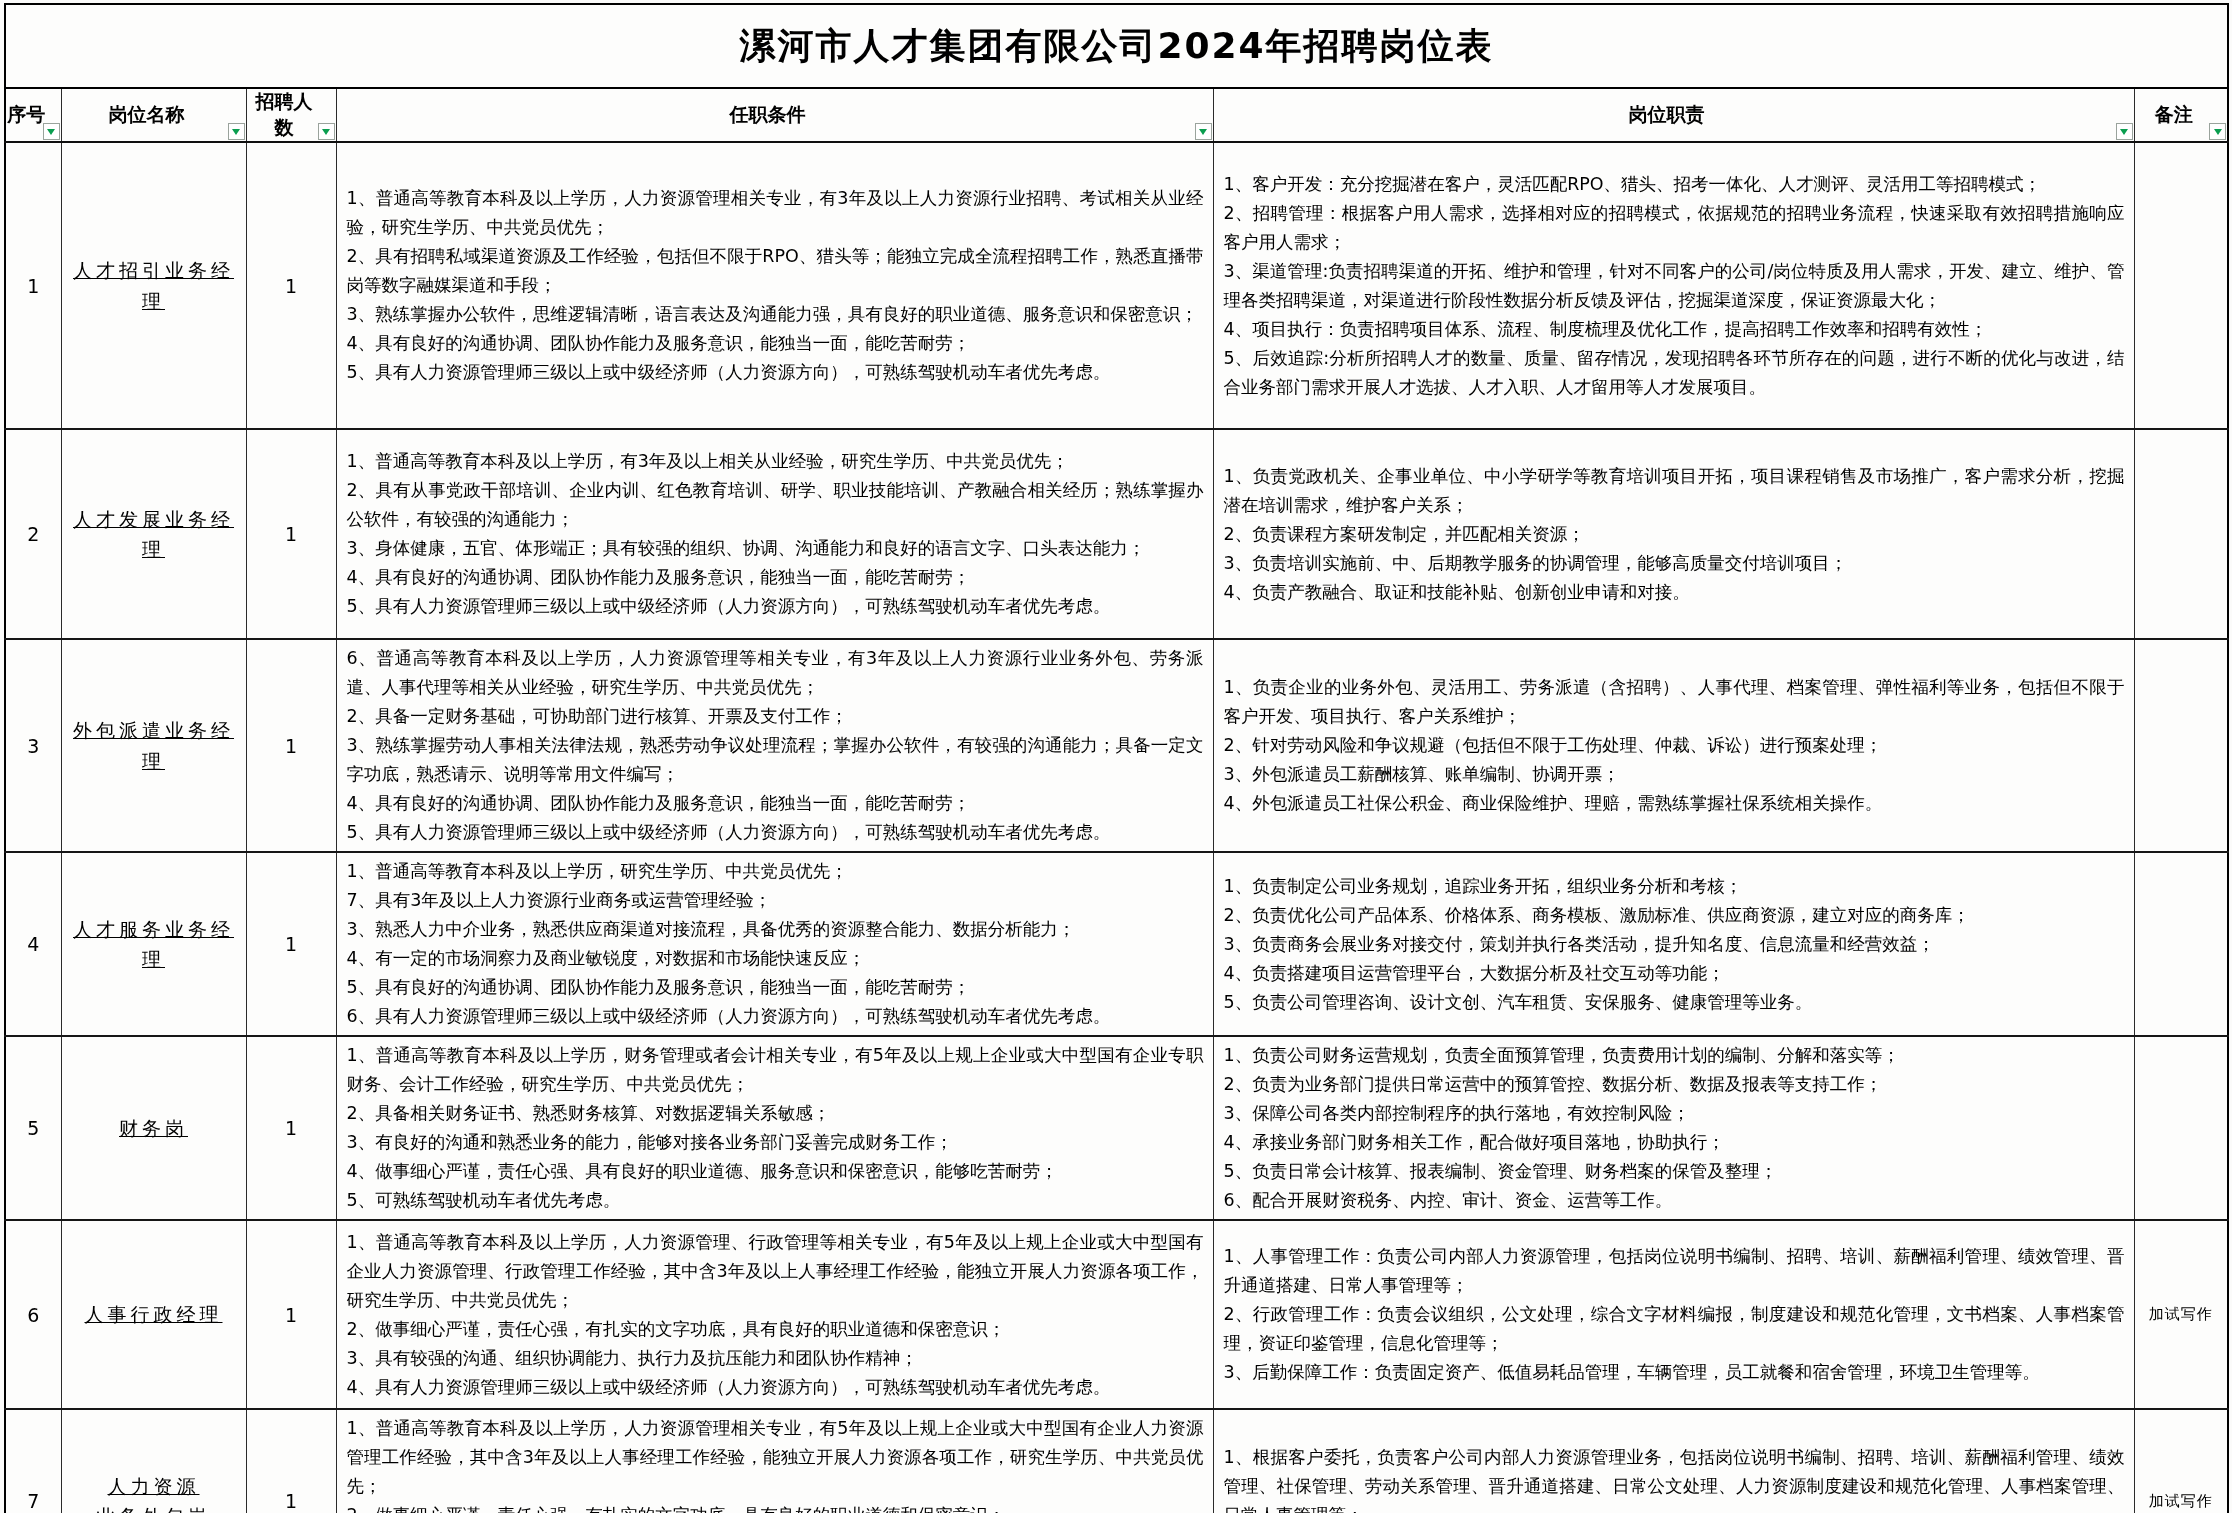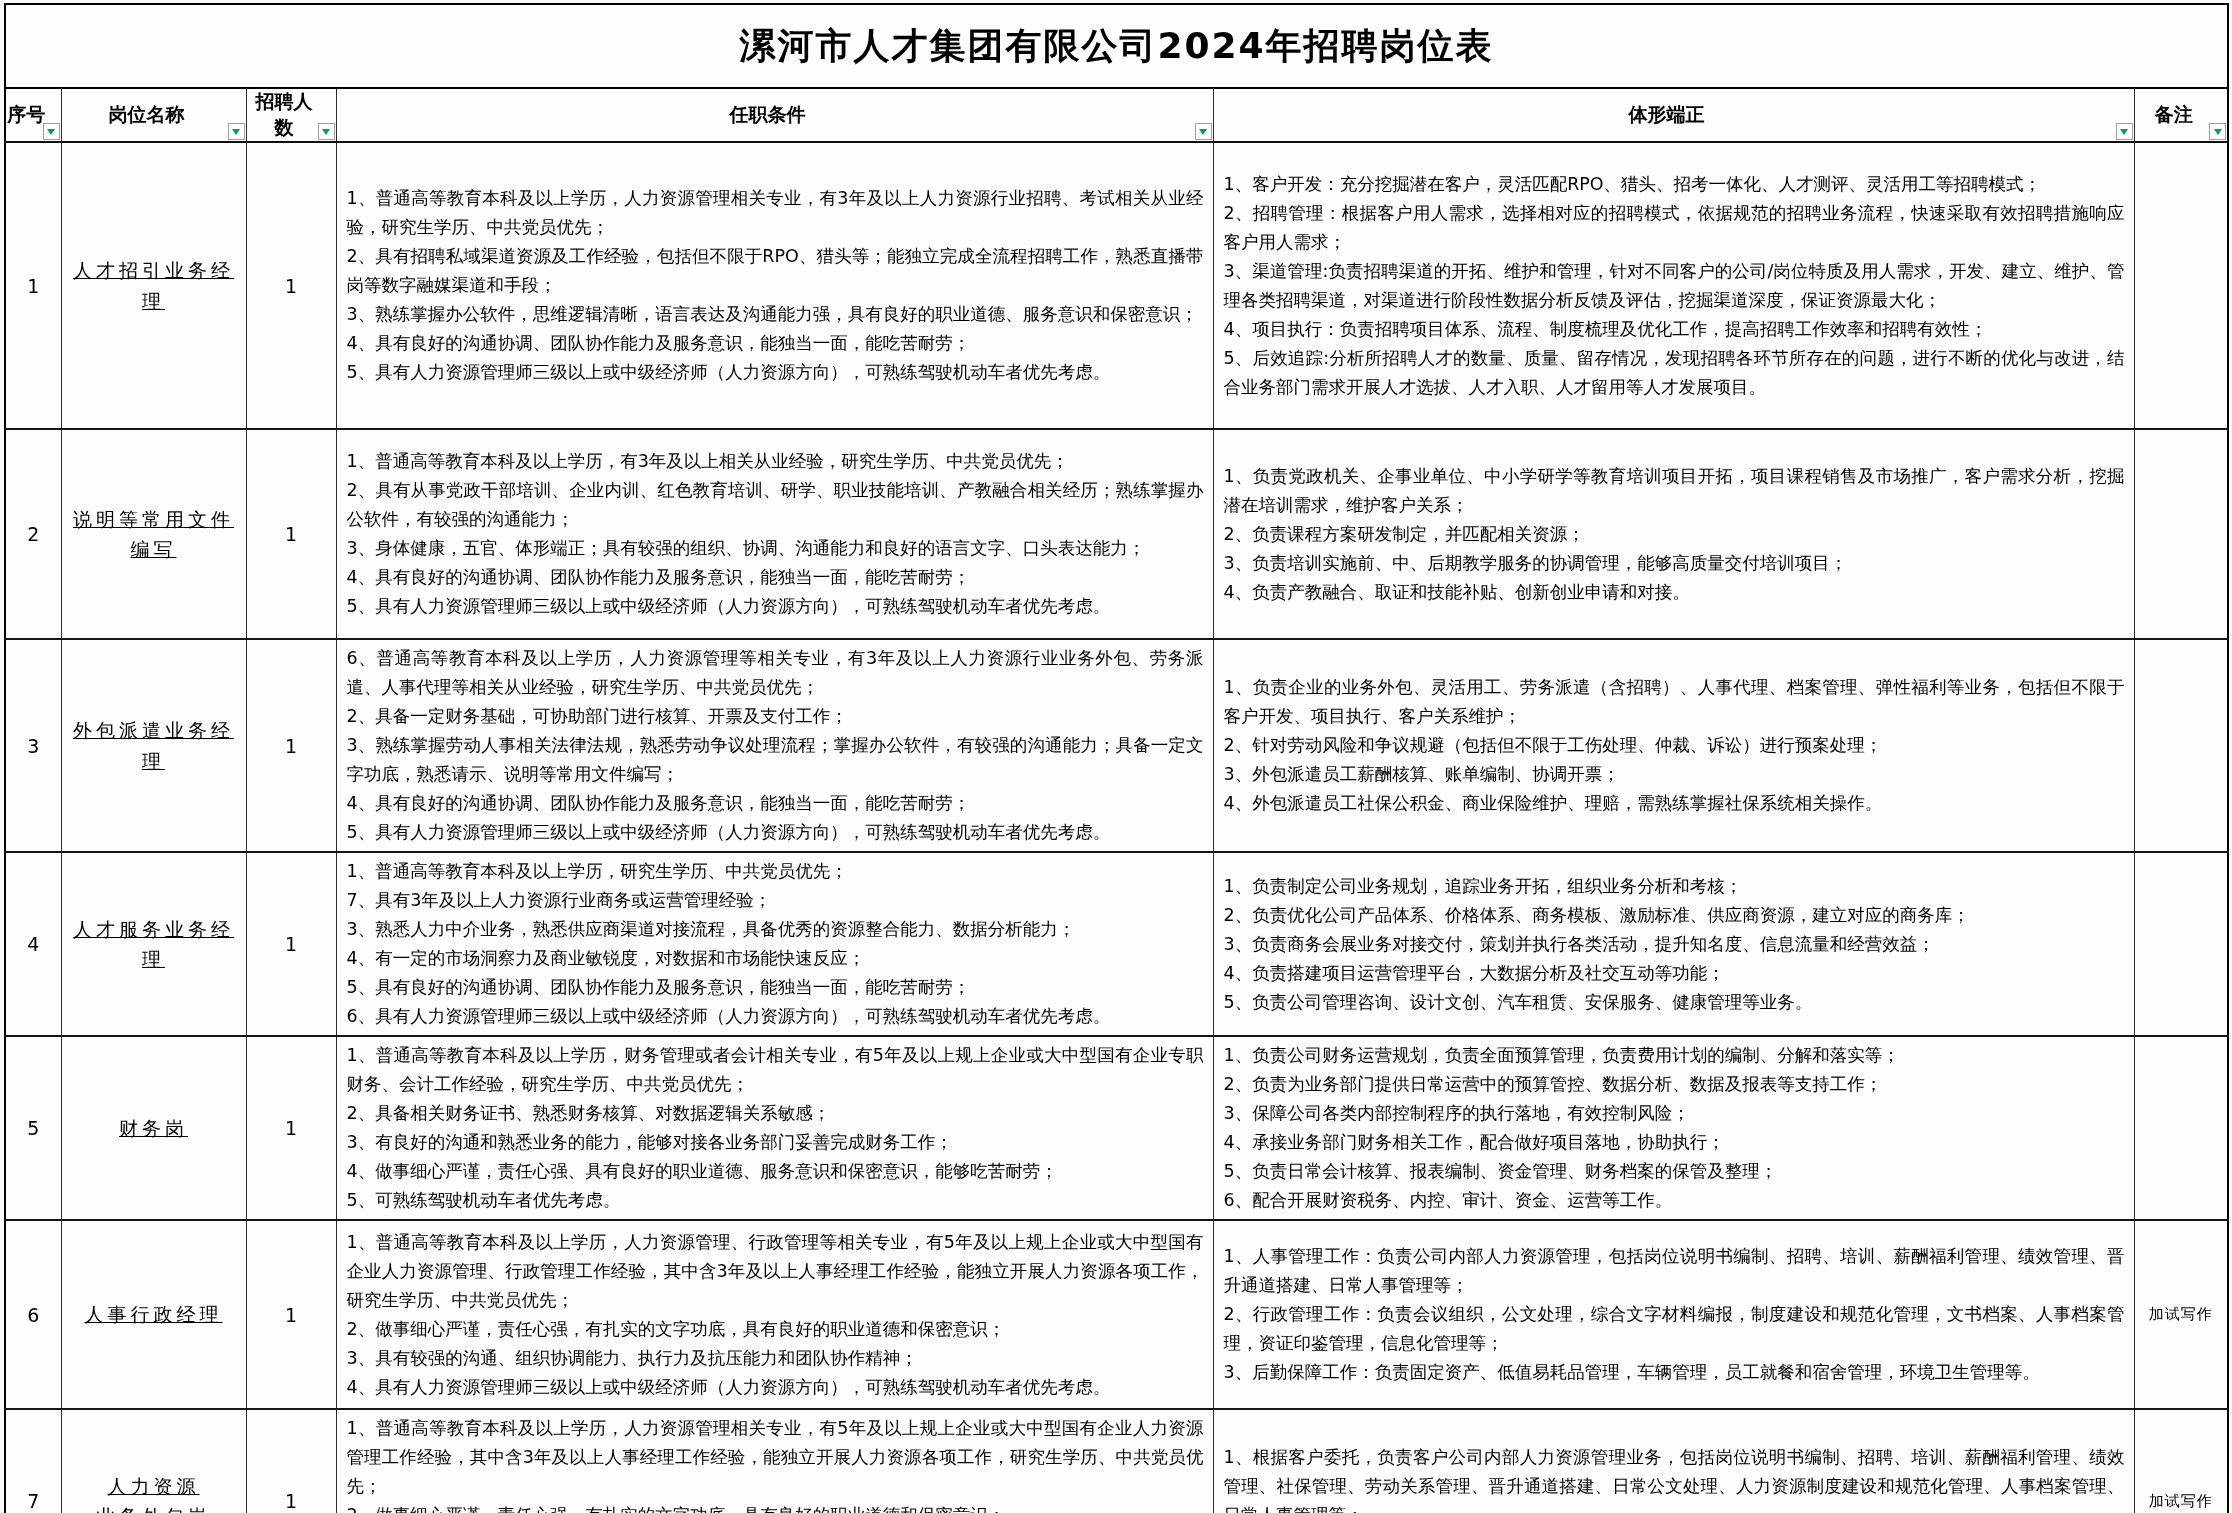--- a/index.html
+++ b/index.html
@@ -73,21 +73,21 @@
         </th>
         <th>
           <span>招聘人数</span>
           <span class="filter-btn"></span>
         </th>
         <th>
           <span>任职条件</span>
           <span class="filter-btn"></span>
         </th>
         <th>
-          <span>体形端正</span>
+          <span>岗位职责</span>
           <span class="filter-btn"></span>
         </th>
         <th>
           <span>备注</span>
           <span class="filter-btn"></span>
         </th>
       </tr>
     </thead>
     <tbody>
       <tr style="height:287px">
@@ -101,21 +101,21 @@
 5、具有人力资源管理师三级以上或中级经济师（人力资源方向），可熟练驾驶机动车者优先考虑。</td>
         <td class="c-text">1、客户开发：充分挖掘潜在客户，灵活匹配RPO、猎头、招考一体化、人才测评、灵活用工等招聘模式；
 2、招聘管理：根据客户用人需求，选择相对应的招聘模式，依据规范的招聘业务流程，快速采取有效招聘措施响应客户用人需求；
 3、渠道管理:负责招聘渠道的开拓、维护和管理，针对不同客户的公司/岗位特质及用人需求，开发、建立、维护、管理各类招聘渠道，对渠道进行阶段性数据分析反馈及评估，挖掘渠道深度，保证资源最大化；
 4、项目执行：负责招聘项目体系、流程、制度梳理及优化工作，提高招聘工作效率和招聘有效性；
 5、后效追踪:分析所招聘人才的数量、质量、留存情况，发现招聘各环节所存在的问题，进行不断的优化与改进，结合业务部门需求开展人才选拔、人才入职、人才留用等人才发展项目。</td>
         <td class="c-center c-note"></td>
       </tr>
       <tr style="height:210px">
         <td class="c-center">2</td>
-        <td class="c-center c-name">说明等常用文件编写</td>
+        <td class="c-center c-name">人才发展业务经理</td>
         <td class="c-center">1</td>
         <td class="c-text">1、普通高等教育本科及以上学历，有3年及以上相关从业经验，研究生学历、中共党员优先；
 2、具有从事党政干部培训、企业内训、红色教育培训、研学、职业技能培训、产教融合相关经历；熟练掌握办公软件，有较强的沟通能力；
 3、身体健康，五官、体形端正；具有较强的组织、协调、沟通能力和良好的语言文字、口头表达能力；
 4、具有良好的沟通协调、团队协作能力及服务意识，能独当一面，能吃苦耐劳；
 5、具有人力资源管理师三级以上或中级经济师（人力资源方向），可熟练驾驶机动车者优先考虑。</td>
         <td class="c-text">1、负责党政机关、企事业单位、中小学研学等教育培训项目开拓，项目课程销售及市场推广，客户需求分析，挖掘潜在培训需求，维护客户关系；
 2、负责课程方案研发制定，并匹配相关资源；
 3、负责培训实施前、中、后期教学服务的协调管理，能够高质量交付培训项目；
 4、负责产教融合、取证和技能补贴、创新创业申请和对接。</td>

